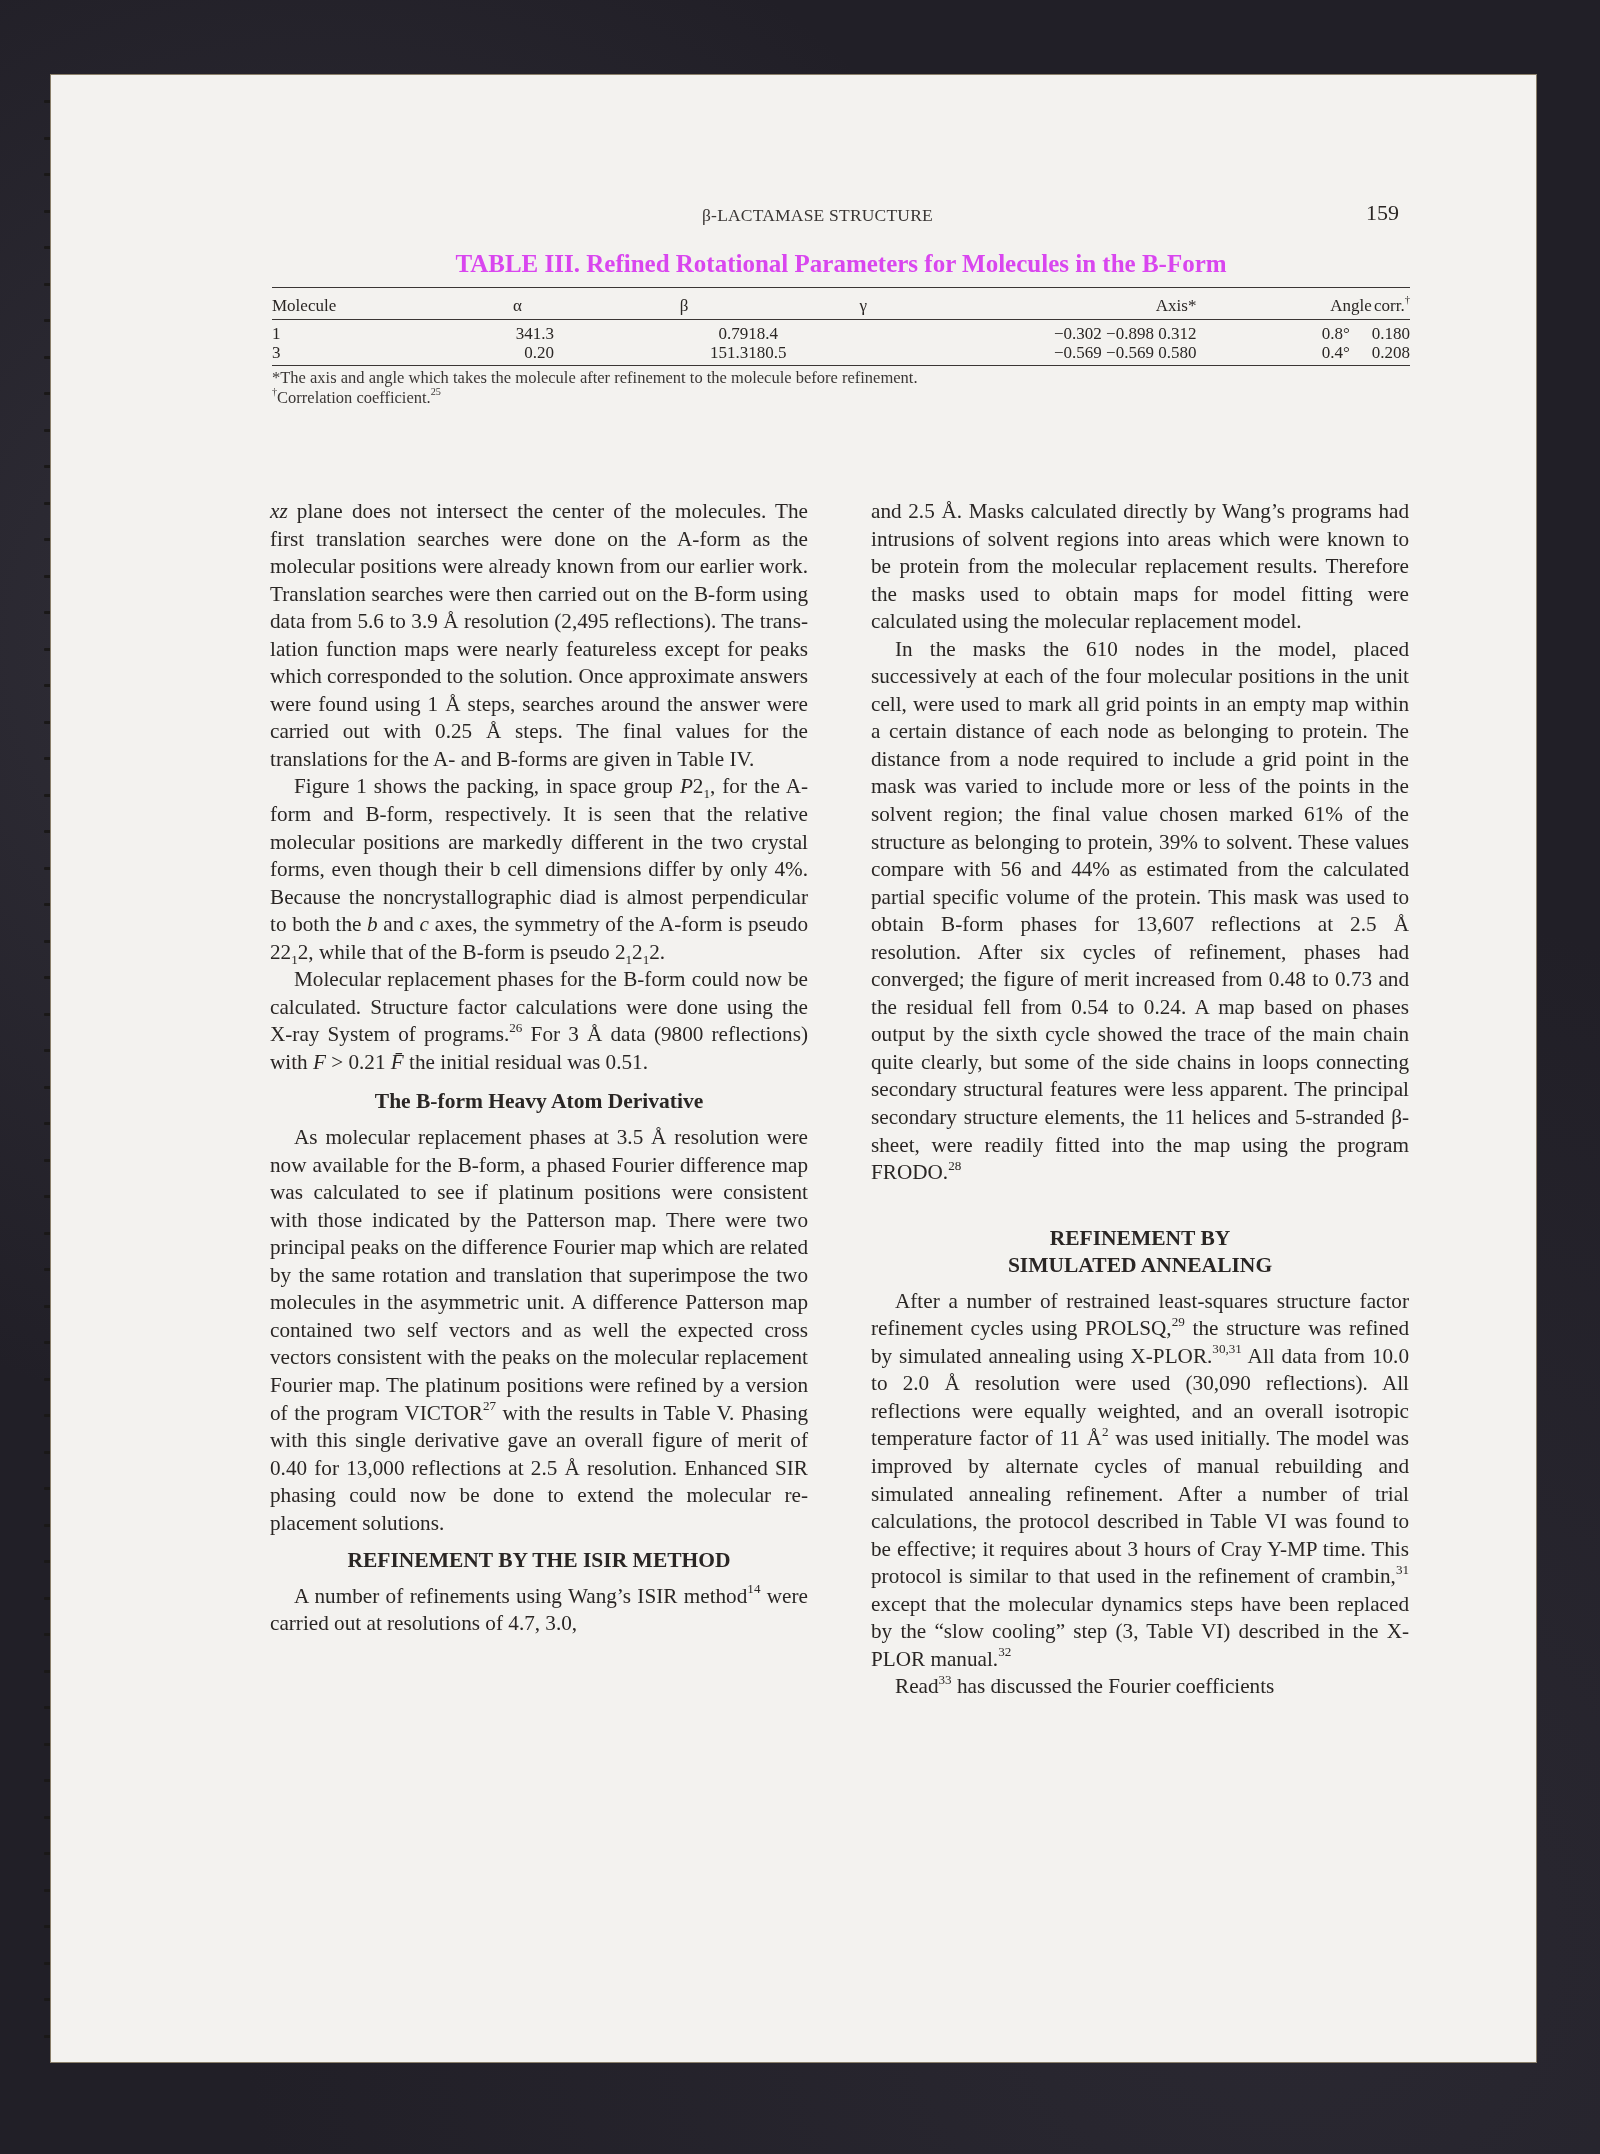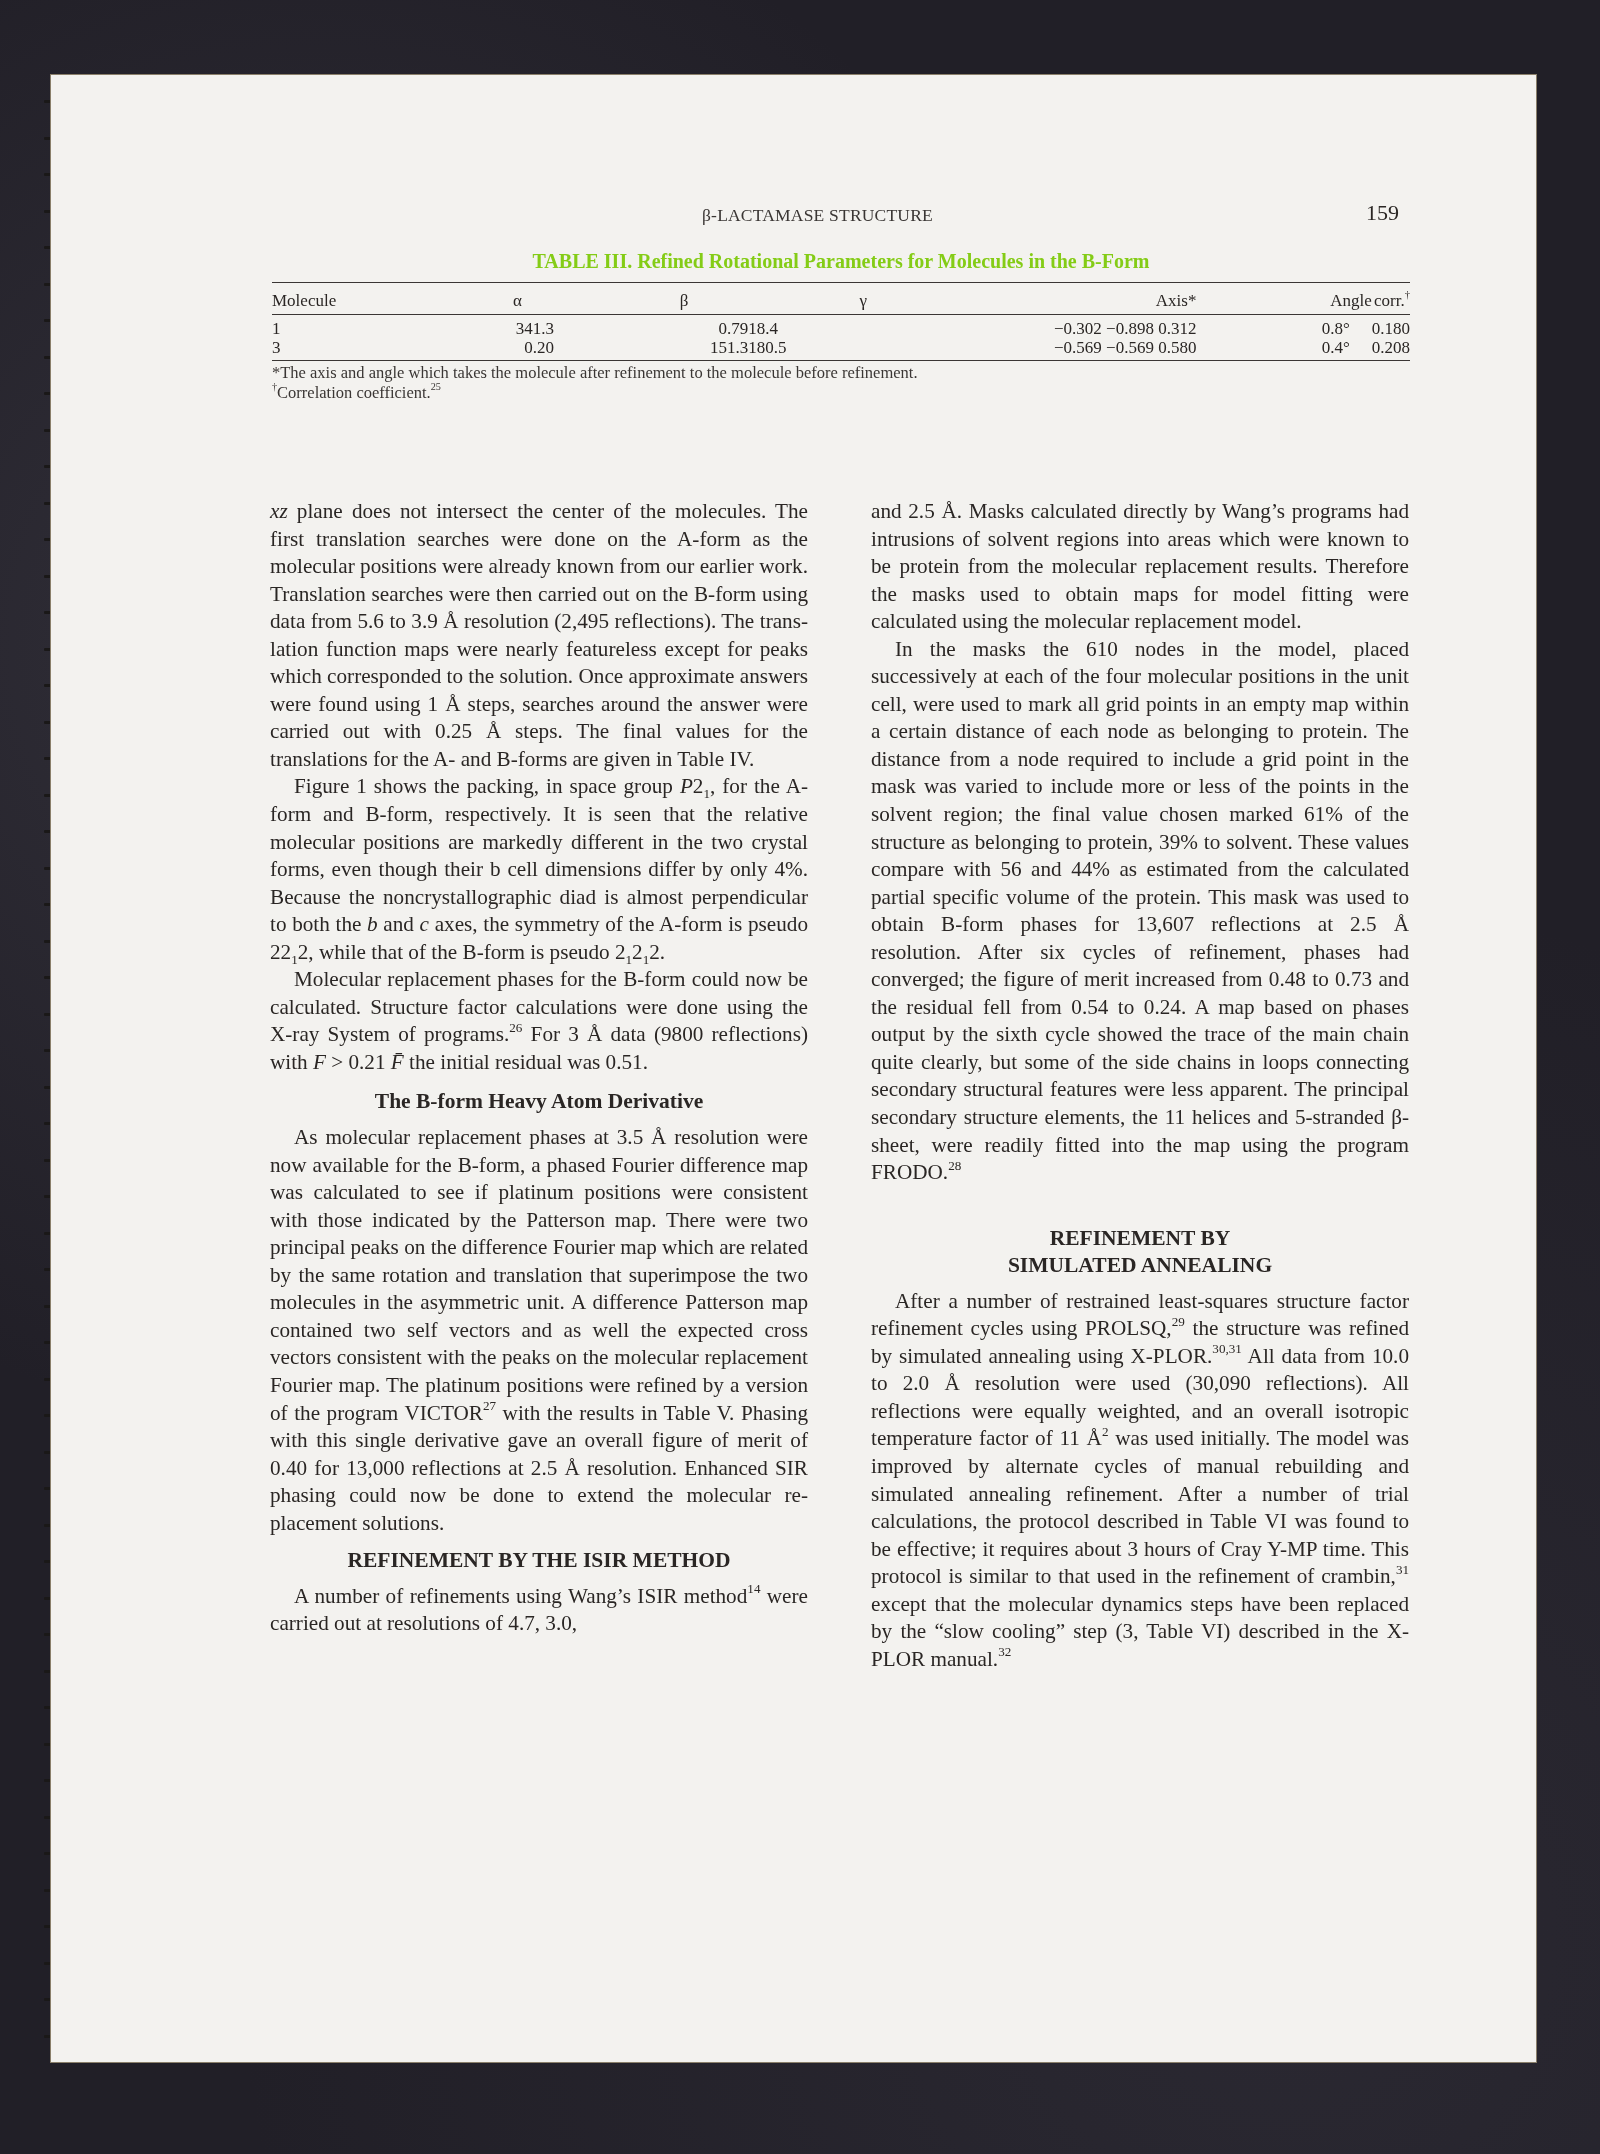--- a/index.html
+++ b/index.html
@@ -17,21 +17,21 @@
     background: #f3f2ef;
     box-shadow: 0 0 0 1px #8a7f6a;
   }
   .ticks { position: absolute; left: 44px; top: 100px; width: 10px; height: 1960px; }
   .tick { position: absolute; left: 0; width: 7px; height: 3px; background: #1a1818; border-radius: 1px; }
 
   .running-head { position: absolute; left: 702px; top: 205px; font-size: 17.5px; letter-spacing: 0.2px; color: #3a3634; }
   .page-number { position: absolute; left: 1366px; top: 200px; font-size: 22px; color: #2a2624; }
 
   .table-block { position: absolute; left: 272px; top: 250px; width: 1138px; }
-  .table-title { text-align: center; font-weight: bold; font-size: 20px; margin-bottom: 9px; color: #84cc16; }
+  .table-title { text-align: center; font-weight: bold; font-size: 25px; margin-bottom: 9px; color: #d946ef; }
   .rule-thick { border-top: 1.6px solid #3a3634; }
   .rule-thin { border-top: 1.2px solid #3a3634; }
   table.params { width: 100%; border-collapse: collapse; font-size: 17px; line-height: 19px; }
   table.params td, table.params th { padding: 0; font-weight: normal; }
   table.params thead th { padding-top: 8px; padding-bottom: 4px; }
   table.params thead tr { border-bottom: 1.2px solid #3a3634; }
   table.params tbody tr:first-child td { padding-top: 4px; }
   table.params tbody tr:last-child td { padding-bottom: 3px; }
   .c-mol { width: 140px; text-align: left; }
   .c-a { width: 125px; text-align: right; }
@@ -177,13 +177,14 @@
   <p class="indent"><span>As molecular replacement phases at 3.5 Å resolu­tion were now available for the B-form, a phased Fourier difference map was calculated to see if plat­inum positions were consistent with those indicated by the Patterson map. There were two principal peaks on the difference Fourier map which are re­lated by the same rotation and translation that su­perimpose the two molecules in the asymmetric unit. A difference Patterson map contained two self vectors and as well the expected cross vectors con­sistent with the peaks on the molecular replacement Fourier map. The platinum positions were refined by a version of the program VICTOR</span><sup>27</sup><span> with the re­sults in Table V. Phasing with this single derivative gave an overall figure of merit of 0.40 for 13,000 reflections at 2.5 Å resolution. Enhanced SIR phas­ing could now be done to extend the molecular re­placement solutions.</span></p>
   <div class="section-head">REFINEMENT BY THE ISIR METHOD</div>
   <p class="indent"><span>A number of refinements using Wang’s ISIR method</span><sup>14</sup><span> were carried out at resolutions of 4.7, 3.0,</span></p>
 </div>
 
 <div class="col col-right">
   <p>and 2.5 Å. Masks calculated directly by Wang’s pro­grams had intrusions of solvent regions into areas which were known to be protein from the molecular replacement results. Therefore the masks used to obtain maps for model fitting were calculated using the molecular replacement model.</p>
   <p class="indent"><span>In the masks the 610 nodes in the model, placed successively at each of the four molecular positions in the unit cell, were used to mark all grid points in an empty map within a certain distance of each node as belonging to protein. The distance from a node re­quired to include a grid point in the mask was varied to include more or less of the points in the solvent region; the final value chosen marked 61% of the structure as belonging to protein, 39% to solvent. These values compare with 56 and 44% as estimated from the calculated partial specific volume of the protein. This mask was used to obtain B-form phases for 13,607 reflections at 2.5 Å resolution. After six cycles of refinement, phases had converged; the fig­ure of merit increased from 0.48 to 0.73 and the re­sidual fell from 0.54 to 0.24. A map based on phases output by the sixth cycle showed the trace of the main chain quite clearly, but some of the side chains in loops connecting secondary structural features were less apparent. The principal secondary structure el­ements, the 11 helices and 5-stranded β-sheet, were readily fitted into the map using the program FRODO.</span><sup>28</sup></p>
   <div class="section-head big-gap"><span>REFINEMENT BY</span><br><span>SIMULATED ANNEALING</span></div>
   <p class="indent"><span>After a number of restrained least-squares struc­ture factor refinement cycles using PROLSQ,</span><sup>29</sup><span> the structure was refined by simulated annealing using X-PLOR.</span><sup>30,31</sup><span> All data from 10.0 to 2.0 Å resolution were used (30,090 reflections). All reflections were equally weighted, and an overall isotropic tempera­ture factor of 11 Å</span><sup>2</sup><span> was used initially. The model was improved by alternate cycles of manual rebuilding and simulated annealing refinement. After a number of trial calculations, the protocol described in Table VI was found to be effective; it requires about 3 hours of Cray Y-MP time. This protocol is similar to that used in the refinement of crambin,</span><sup>31</sup><span> except that the molecular dynamics steps have been replaced by the “slow cooling” step (3, Table VI) described in the X-PLOR manual.</span><sup>32</sup></p>
+  <p class="indent"><span>Read</span><sup>33</sup><span> has discussed the Fourier coefficients</span></p>
 </div>
 
 </body></html>

